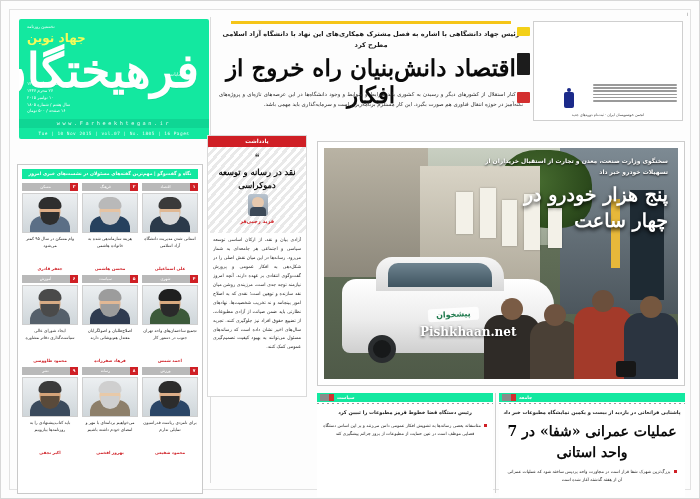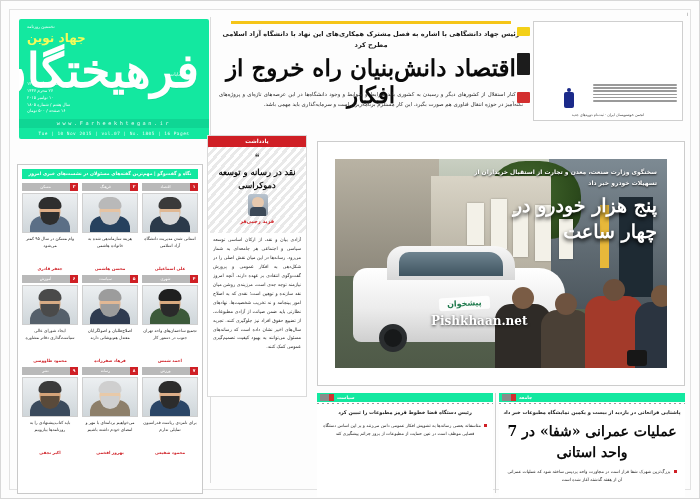--- a/index.html
+++ b/index.html
@@ -223,21 +223,21 @@
     font-size: 4.6px; color: #2b2b2b; line-height: 1.95;
     text-align: justify; overflow: hidden;
   }
 
   
   .photostory {
     position: absolute; left: 316px; top: 140px;
     width: 368px; height: 245px;
     background: #ffffff;
     border: 1px solid #cccccc;
-    padding: 17px;
+    padding: 6px;
   }
   .photo {
     position: relative; width: 100%; height: 100%;
     overflow: hidden;
     background: linear-gradient(180deg, #6e7d63 0%, #4f5a48 100%);
   }
   
   .ph-sky   { position: absolute; left: 0; right: 0; top: 0; height: 42%;
               background: linear-gradient(180deg, #c9cfc2 0%, #9aa491 100%); }
   .ph-tree  { position: absolute; right: 86px; top: 2px; width: 92px; height: 78px;

